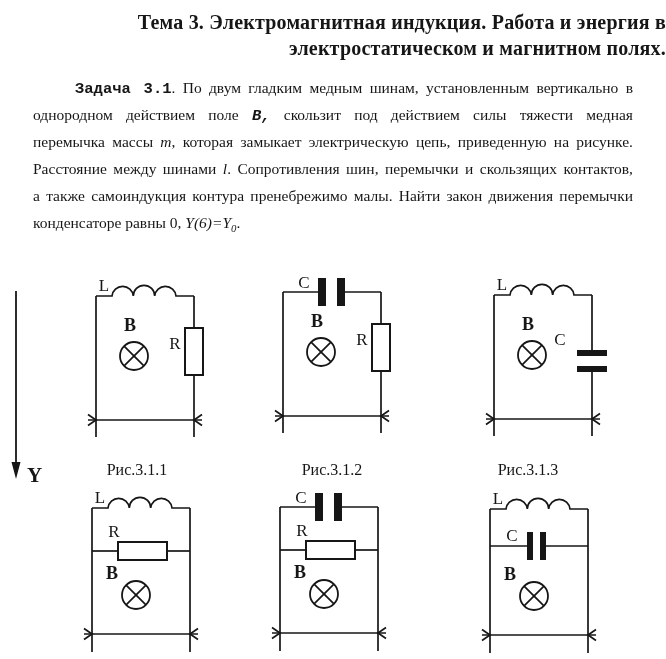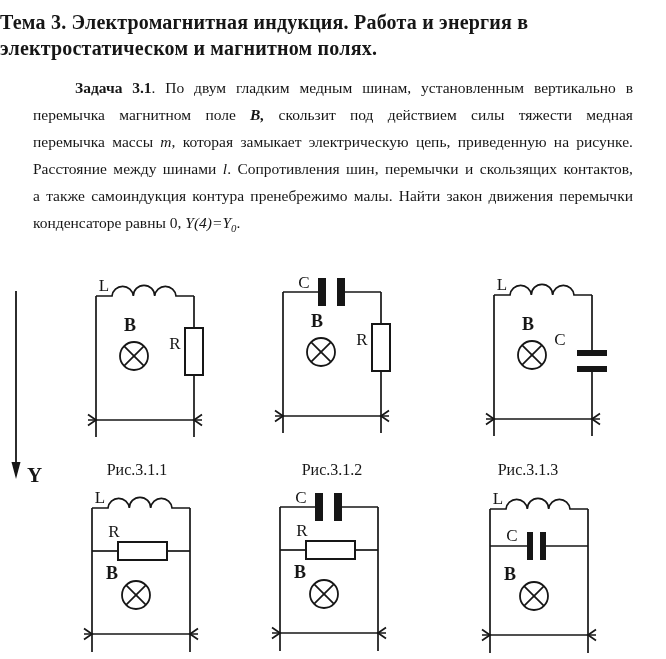--- a/index.html
+++ b/index.html
@@ -6,41 +6,41 @@
   body{
     width:666px;height:659px;
     background:#ffffff;
     position:relative;
     overflow:hidden;
     font-family:"Liberation Serif", serif;
     color:#161616;
   }
   .title{
     padding-top:9px;
-    text-align:left;
+    text-align:right;
     font-weight:bold;
     font-size:20px;
     line-height:26px;
     letter-spacing:0.2px;
   }
   .problem{
     margin:13px 33px 0 33px;
     font-size:15.5px;
     line-height:27px;
   }
   .pline{
     text-align:justify;
     text-align-last:justify;
     white-space:normal;
     height:27px;
     overflow:hidden;
   }
   .pline:first-child{text-indent:42px;}
   .pline:last-child{text-align-last:left;}
-  .b{font-weight:bold;}
+  .b{font-weight:bold;font-family:Liberation Mono, monospace;}
   .i{font-style:italic;}
   sub{font-size:70%;font-style:italic;}
   svg.circuit{position:absolute;width:130px;height:170px;overflow:visible;}
   #yaxis{position:absolute;left:4px;top:283px;width:52px;height:210px;overflow:visible;}
   .caption{
     position:absolute;
     top:461px;
     width:120px;
     text-align:center;
     font-size:16px;
@@ -55,25 +55,25 @@
 </head>
 <body>
 
 <div class="title">
   <div>Тема 3. Электромагнитная индукция. Работа и энергия  в</div>
   <div>электростатическом и магнитном  полях.</div>
 </div>
 
 <div class="problem">
     <div class="pline"><span class="b">Задача  3.1</span><span>. По двум гладким медным шинам, установленным вертикально в</span></div>
-    <div class="pline"><span>перемычка магнитном поле </span><span class="b i">В,</span><span> скользит под действием силы тяжести медная</span></div>
+    <div class="pline"><span>однородном действием поле </span><span class="b i">В,</span><span> скользит под действием силы тяжести медная</span></div>
     <div class="pline"><span>перемычка массы </span><span class="i">m</span><span>, которая замыкает электрическую цепь, приведенную на рисунке.</span></div>
     <div class="pline"><span>Расстояние между шинами </span><span class="i">l</span><span>. Сопротивления шин, перемычки и скользящих контактов,</span></div>
     <div class="pline"><span>а также самоиндукция контура пренебрежимо малы. Найти закон движения перемычки</span></div>
-    <div class="pline"><span>конденсаторе равны 0, </span><span class="i">Y(4)=Y</span><sub class="i">0</sub><span>.</span></div>
+    <div class="pline"><span>конденсаторе равны 0, </span><span class="i">Y(6)=Y</span><sub class="i">0</sub><span>.</span></div>
   </div>
 
 <svg id="yaxis">
   <line x1="12" y1="8" x2="12" y2="182" stroke="#161616" stroke-width="1.8"></line>
   <polygon points="7.5,179 16.5,179 12,196" fill="#161616"></polygon>
   <text x="23" y="199" font-size="21" font-weight="bold" font-family="Liberation Serif, serif" fill="#161616">Y</text>
 </svg>
 
 <svg class="circuit" id="c0">
     <line stroke="#161616" stroke-width="1.7" fill="none" x1="12" y1="20" x2="12" y2="161"></line>

